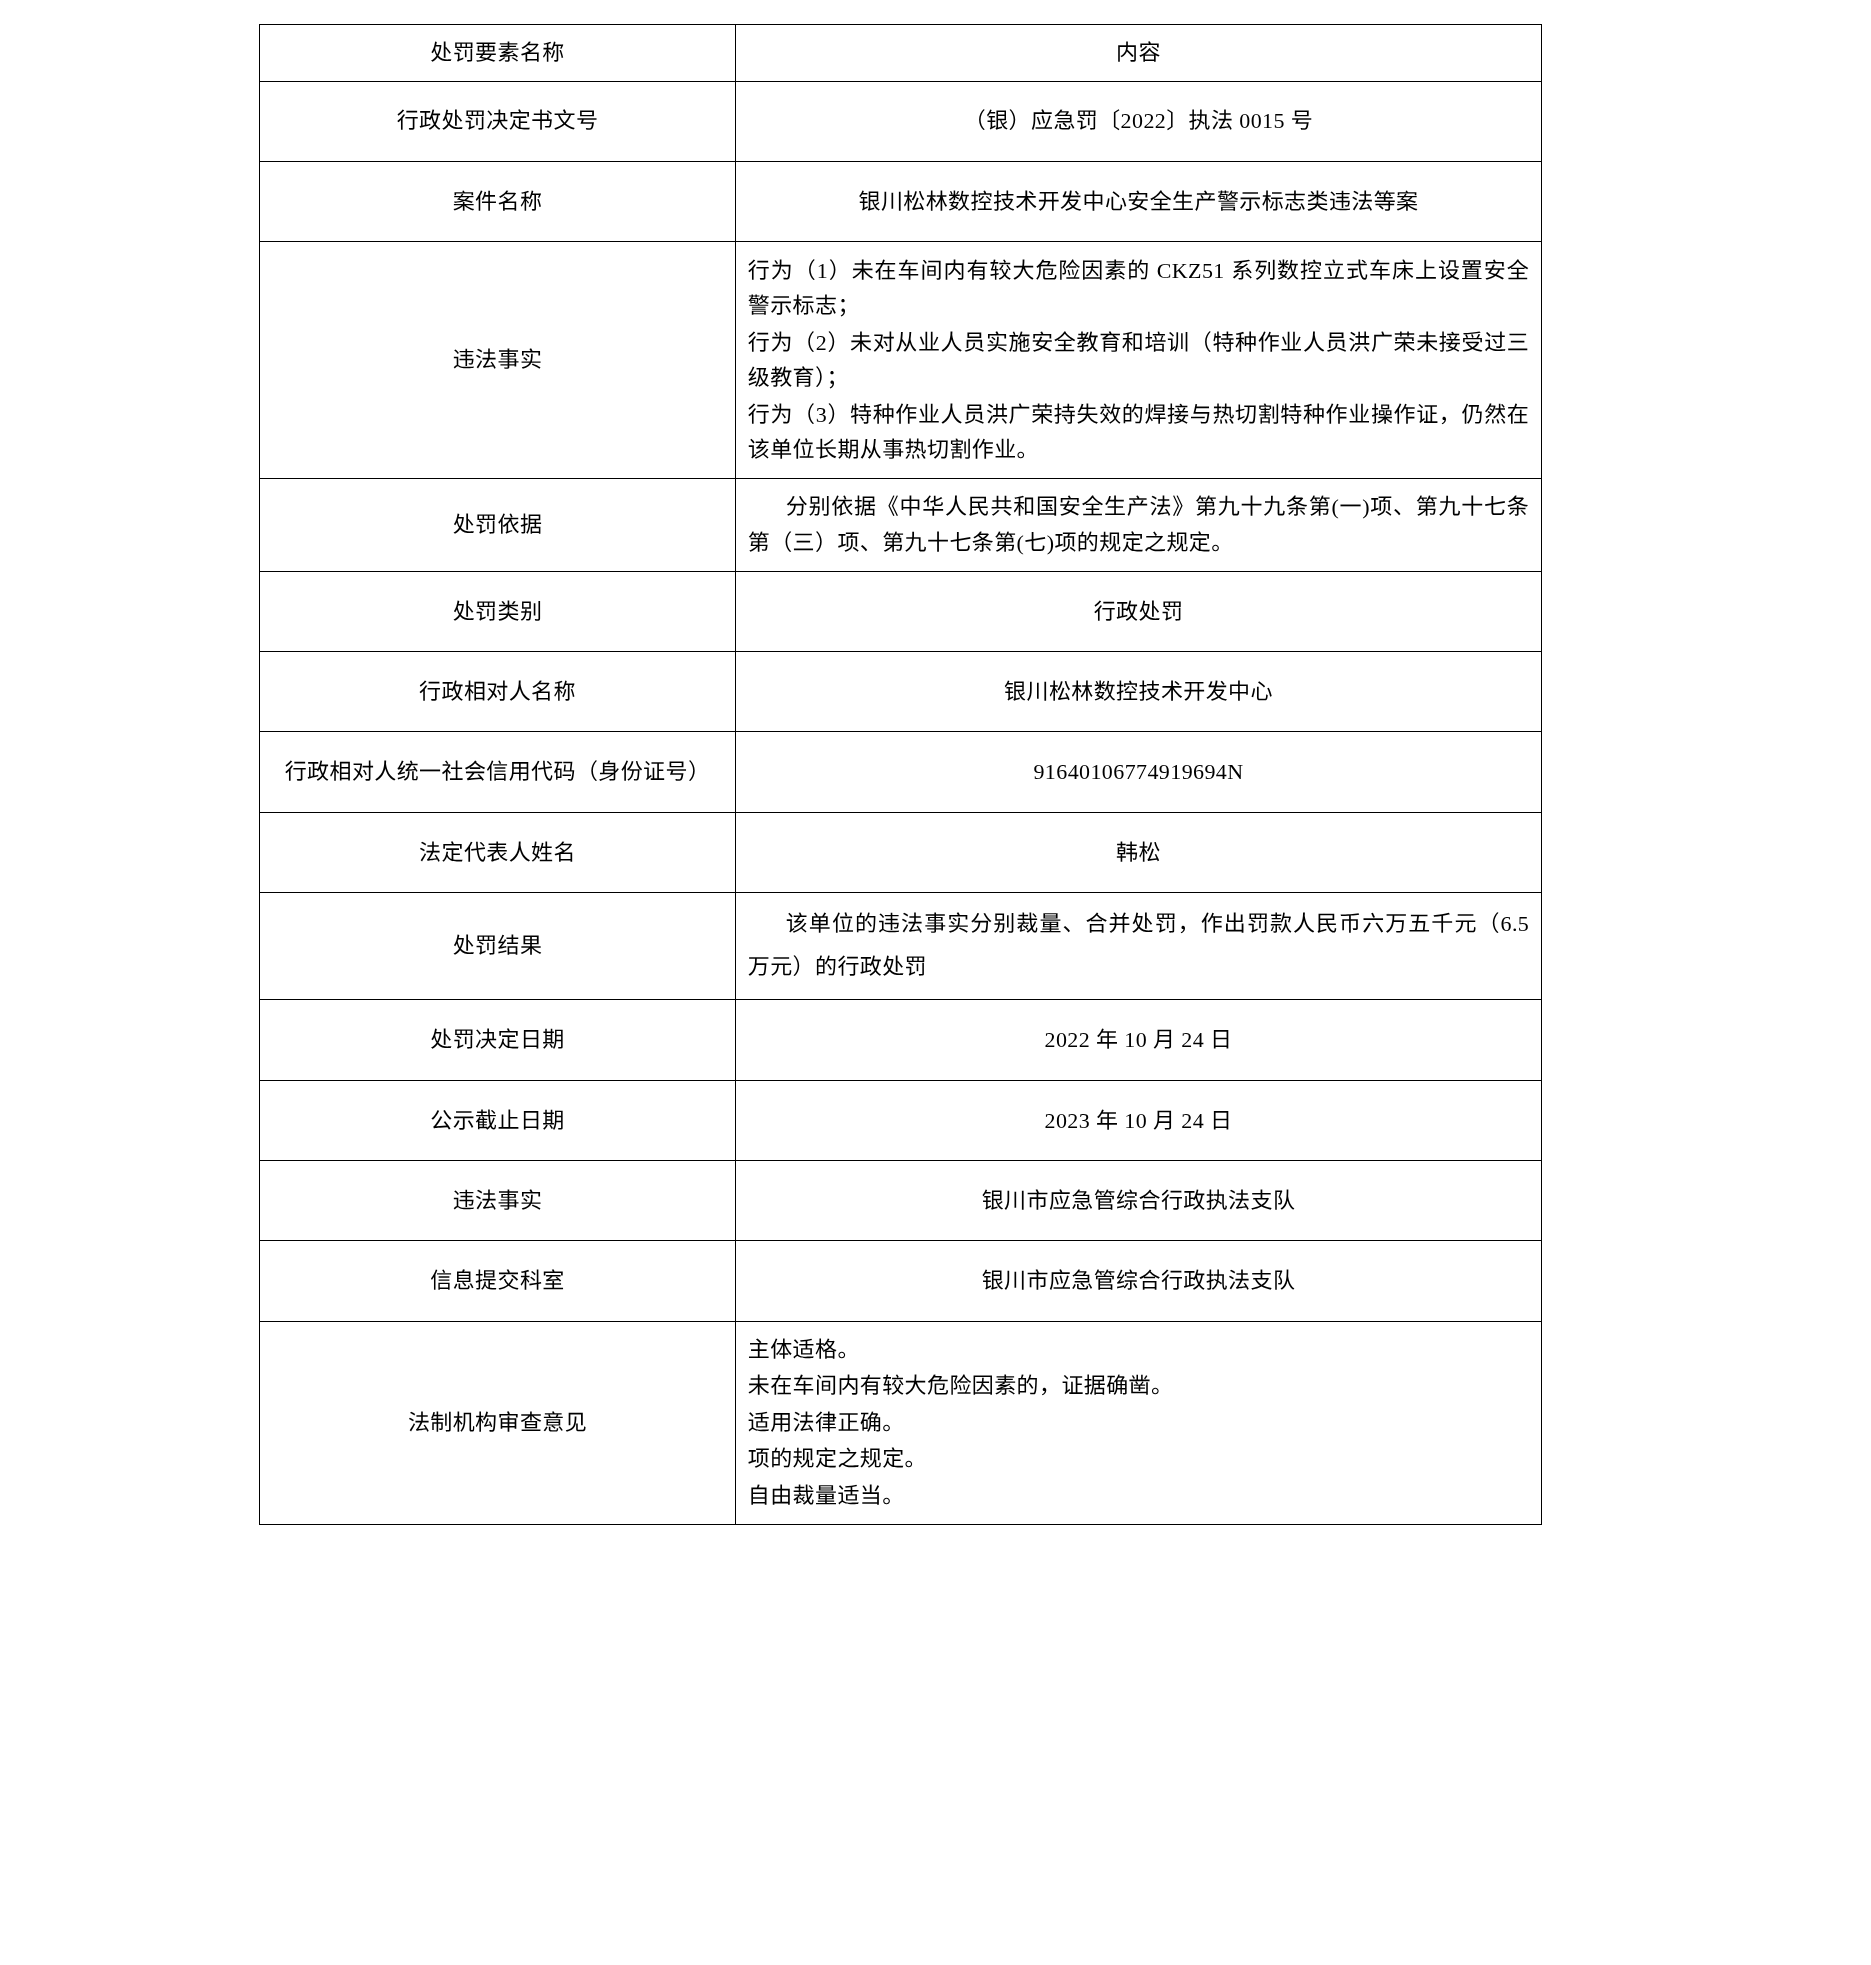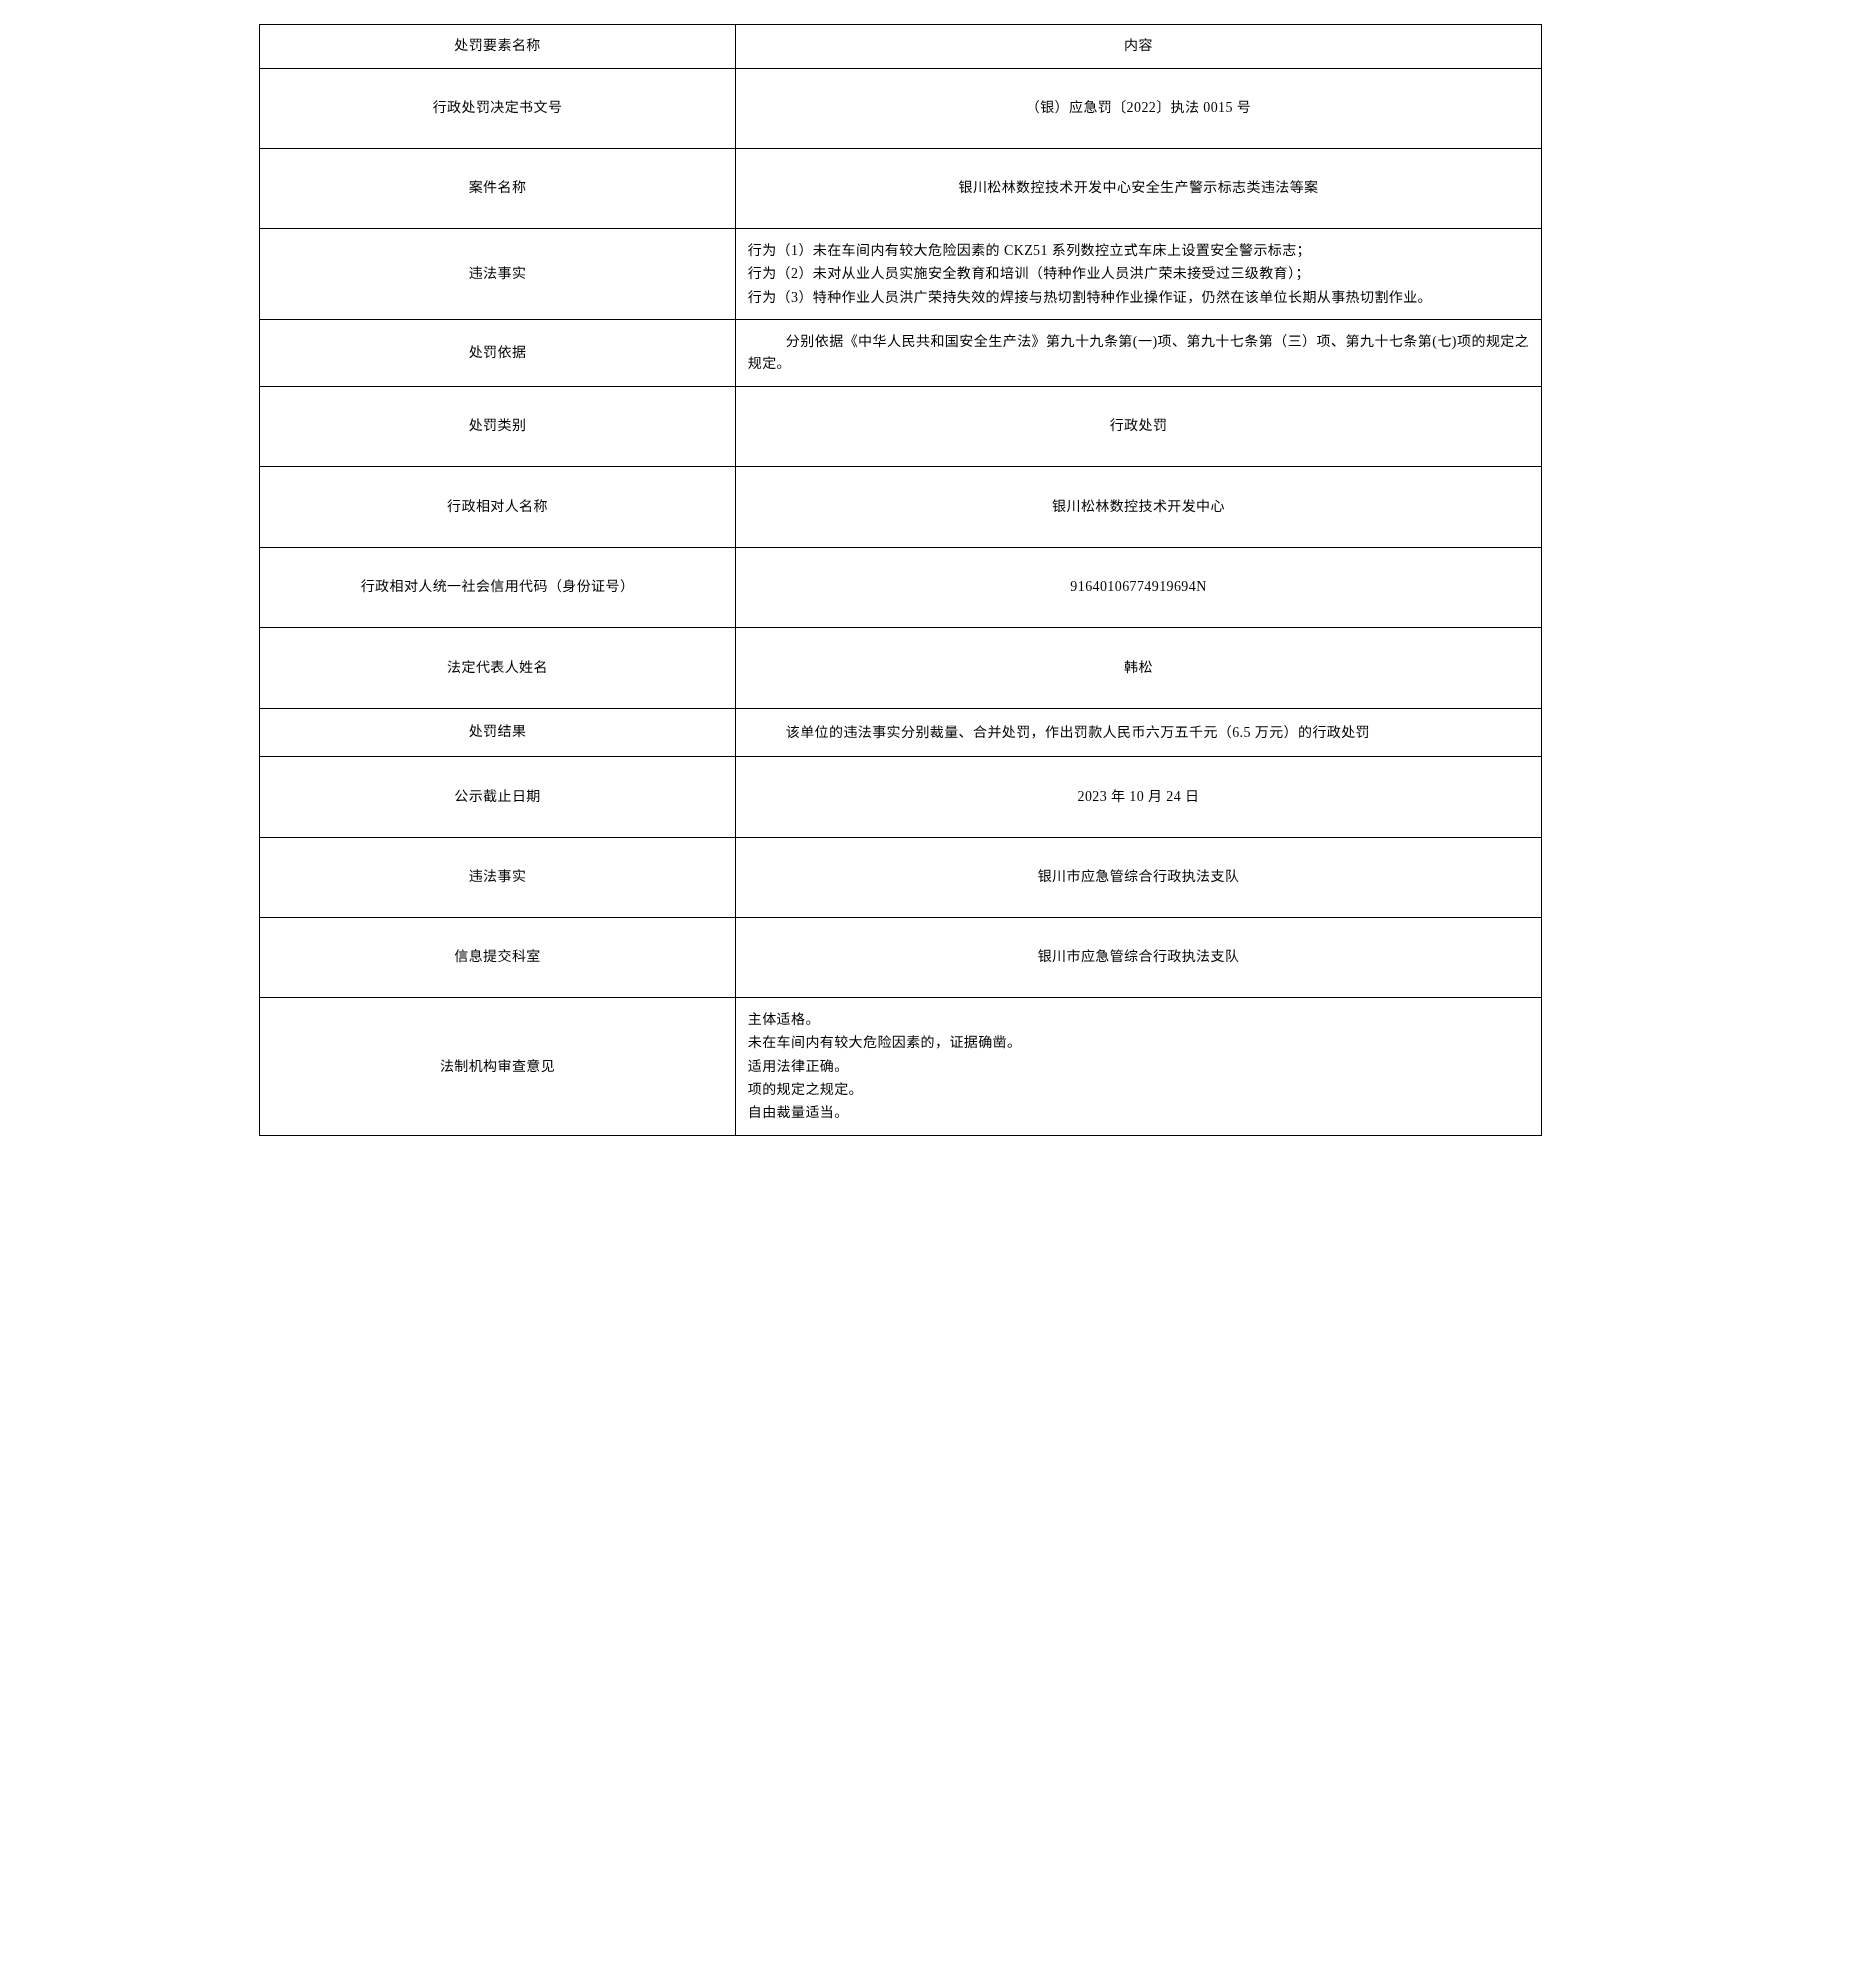--- a/index.html
+++ b/index.html
@@ -26,21 +26,21 @@
     border-collapse: collapse;
     table-layout: fixed;
     margin: 0 0 0 259px;
     width: 1281px;
     border: 1.6px solid #000;
   }
   table.penalty-table td {
     border: 1.2px solid #000;
     vertical-align: middle;
     padding: 10.2px 11.8px;
-    font-size: 14px;
+    font-size: 22px;
     line-height: 1.62;
     letter-spacing: 0.4px;
   }
   col.col-label { width: 476px; }
   col.col-value { width: 806px; }
 
   td.label {
     text-align: center;
     vertical-align: middle;
   }
@@ -142,20 +142,24 @@
         <td class="value">韩松</td>
       </tr>
 
       <tr>
         <td class="label">处罚结果</td>
         <td class="value-indent result-block">
           <p class="para indent2 just">该单位的违法事实分别裁量、合并处罚，作出罚款人民币六万五千元（6.5 万元）的行政处罚</p>
         </td>
       </tr>
 
+      <tr class="row-tall">
+        <td class="label">处罚决定日期</td>
+        <td class="value">2022 年 10 月 24 日</td>
+      </tr>
 
       <tr class="row-tall">
         <td class="label">公示截止日期</td>
         <td class="value">2023 年 10 月 24 日</td>
       </tr>
 
       <tr class="row-tall">
         <td class="label">违法事实</td>
         <td class="value">银川市应急管综合行政执法支队</td>
       </tr>

